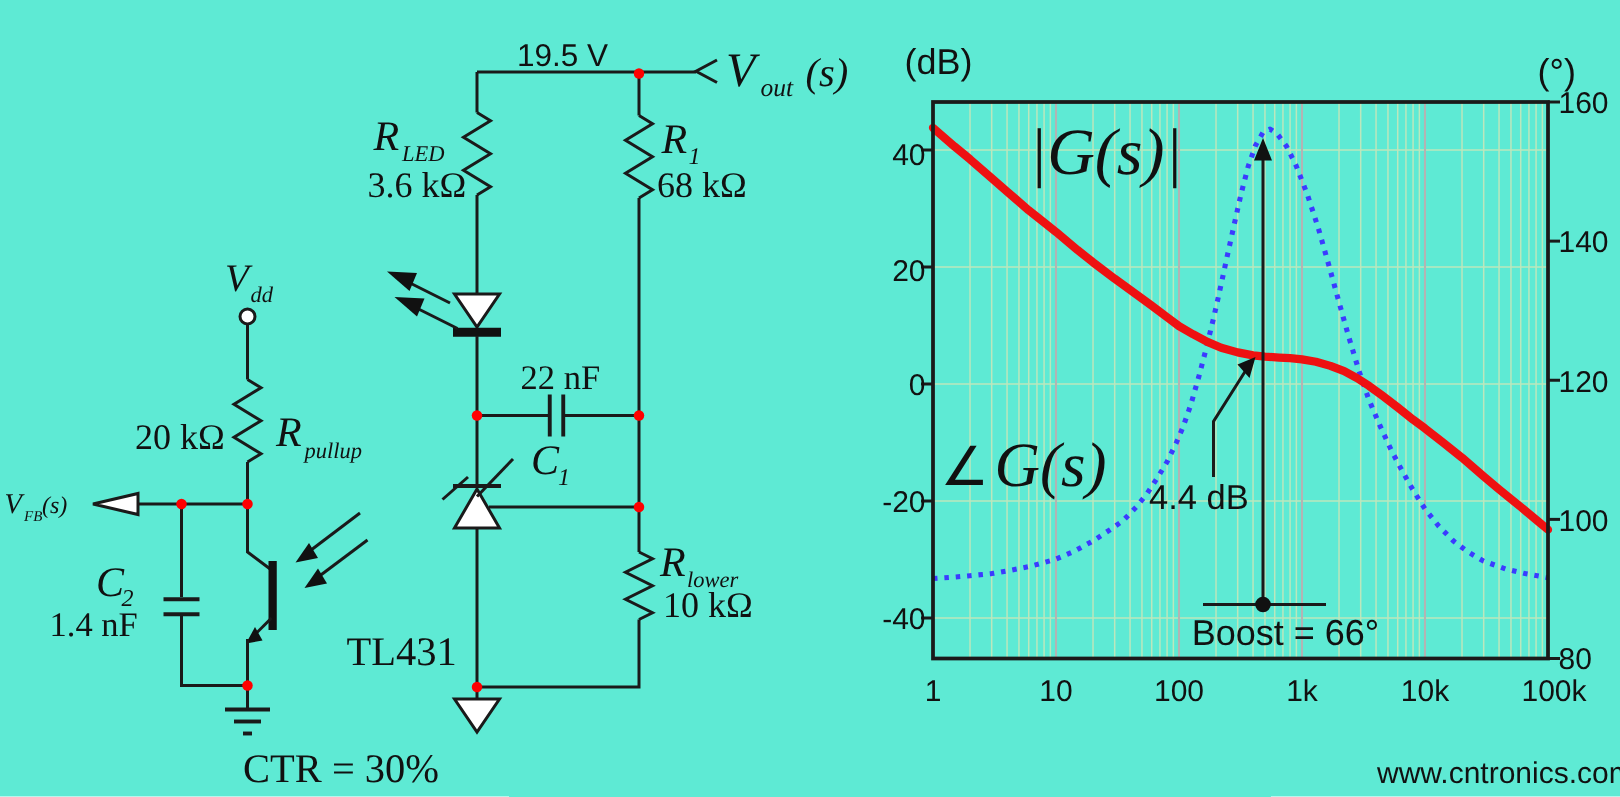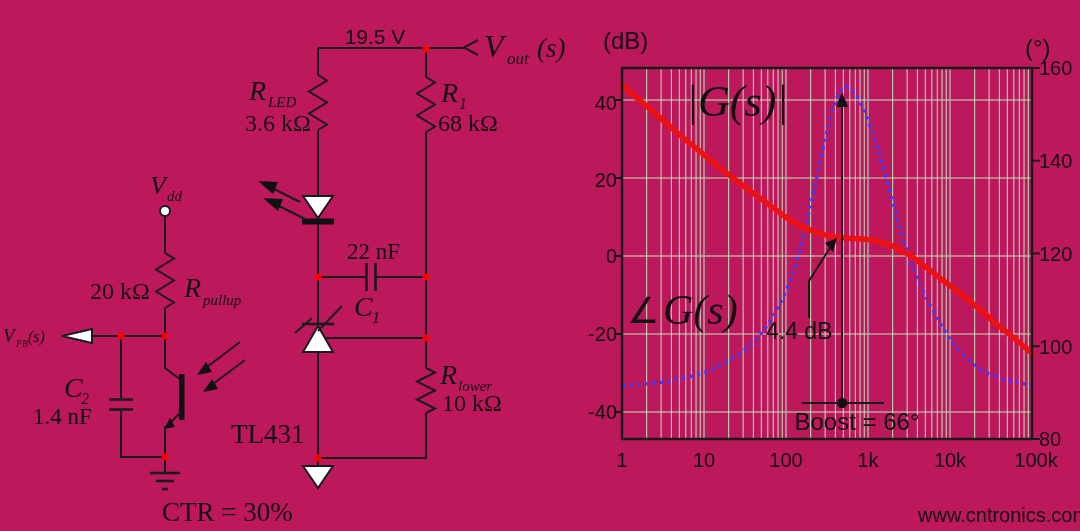--- a/index.html
+++ b/index.html
@@ -1,16 +1,16 @@
 <!DOCTYPE html>
 <html><head>
 <meta charset="utf-8">
 <style>
   html,body{margin:0;padding:0;background:#fff;}
-  #stage{position:relative;width:1080px;height:531px;background:#be185d;overflow:hidden;
+  #stage{position:relative;width:1080px;height:531px;background:#5eead4;overflow:hidden;
          font-family:"Liberation Sans",sans-serif;}
   svg{position:absolute;left:0;top:0;}
   text{fill:#111;}
   .ser{font-family:"Liberation Serif",serif;}
   .it{font-style:italic;}
   .sans{font-family:"Liberation Sans",sans-serif;}
   .wire{stroke:#1a1a1a;stroke-width:2;fill:none;}
   .wire3{stroke:#1a1a1a;stroke-width:2.6;fill:none;}
   .sym{stroke:#1a1a1a;stroke-width:2;fill:#ffffff;}
   .blk{fill:#111;stroke:none;}

